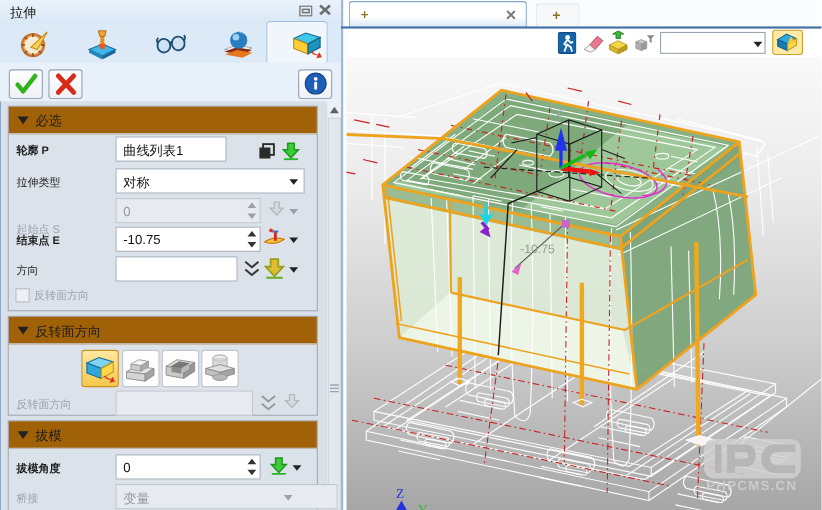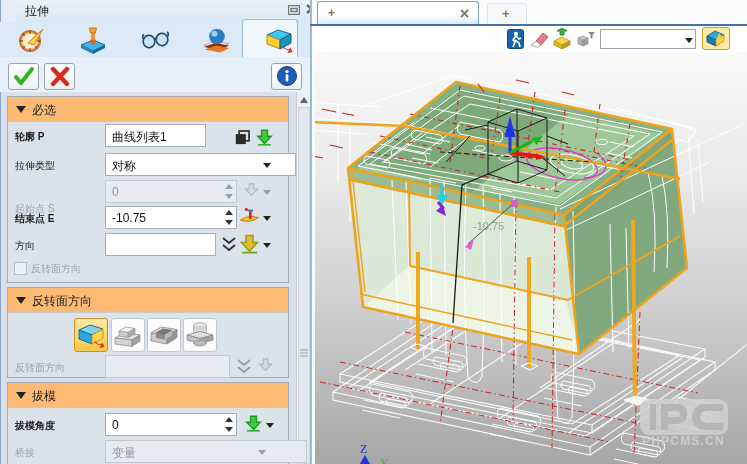--- a/index.html
+++ b/index.html
@@ -1,29 +1,29 @@
 <!DOCTYPE html>
 <html><head>
 <meta charset="utf-8">
 <style>
 html,body{margin:0;padding:0;}
 body{width:747px;height:464px;overflow:hidden;font-family:"Liberation Sans",sans-serif;background:#fff;position:relative;}
 .abs{position:absolute;}
 
 #panel{left:0;top:0;width:310px;height:464px;background:#e4edf7;border-left:1px solid #8aa6c4;box-sizing:border-box;}
-#titlebar{left:0;top:0;width:310px;height:22px;background:linear-gradient(#eaf2fb,#d9e7f5);margin-left:16px;}
+#titlebar{left:0;top:0;width:310px;height:22px;background:linear-gradient(#eaf2fb,#d9e7f5);}
 #titlebar .t{position:absolute;left:9px;top:3px;font-size:12px;color:#222;}
 #tabstrip{left:0;top:22px;width:310px;height:35px;background:#dce9f6;}
 #seltab{left:242px;top:19px;width:56px;height:38px;background:#f0f6fc;border:1px solid #9dbcdc;border-bottom:none;border-radius:4px 4px 0 0;box-sizing:border-box;}
 #btnrow{left:0;top:57px;width:310px;height:35px;background:#e8f1fa;}
 .pbtn{position:absolute;width:31px;height:27px;background:linear-gradient(#ffffff,#eef1f4);border:1px solid #98a4b2;border-radius:3px;box-sizing:border-box;}
 #content{left:1px;top:92px;width:295px;height:372px;background:#d9e0e9;}
 #sbar{left:296px;top:92px;width:14px;height:372px;background:#edf0f5;border-left:1px solid #c9d2dc;box-sizing:border-box;}
 .section{position:absolute;left:7px;width:282px;border:1px solid #a3abb5;background:#dce2e9;box-sizing:border-box;}
-.shead{position:absolute;left:0;top:0;width:100%;height:25px;background:#fdba74;border-bottom:1px solid #c4c9d0;box-sizing:border-box;font-size:12px;color:#1c1c1c;}
+.shead{position:absolute;left:0;top:0;width:100%;height:25px;background:#a16207;border-bottom:1px solid #c4c9d0;box-sizing:border-box;font-size:12px;color:#1c1c1c;}
 .shead span{position:absolute;left:24px;top:5px;}
 .tri{position:absolute;left:8px;top:9px;width:0;height:0;border-left:5px solid transparent;border-right:5px solid transparent;border-top:7px solid #222;}
 .lbl{position:absolute;left:15px;font-size:10px;color:#1c1c1c;}
 .lblb{font-weight:bold;}
 .lbld{color:#9ba2ac;}
 .fld{position:absolute;background:#fff;border:1px solid #a5afbb;box-sizing:border-box;font-size:12px;color:#111;padding:4px 0 0 6px;height:23px;}
 .fldd{background:#e7eaee;border-color:#c3c9d1;color:#9299a3;}
 .spn{position:absolute;width:13px;height:21px;}
 .spn:before{content:"";position:absolute;left:3px;top:3px;border-left:4px solid transparent;border-right:4px solid transparent;border-bottom:5px solid #333;}
 .spn:after{content:"";position:absolute;left:3px;bottom:3px;border-left:4px solid transparent;border-right:4px solid transparent;border-top:5px solid #333;}
@@ -135,21 +135,21 @@
 <div class="fld" style="left:105px;top:124px;width:101px;">曲线列表1</div>
 <svg class="abs" style="left:235px;top:130px" width="15" height="15">
     <rect x="4.2" y="1" width="9.8" height="9.8" fill="none" stroke="#2a2a2a" stroke-width="1.7"></rect>
     <rect x="1.5" y="4.8" width="8.6" height="8.6" fill="#2a2a2a" stroke="#2a2a2a" stroke-width="1.4"></rect>
   </svg>
 <svg class="abs" style="left:256px;top:129px" width="17" height="17" viewBox="0 0 19 20">
     <path d="M6 1.5 h7 v7 h4.5 l-8 8.5 -8 -8.5 H6 Z" fill="#3dcc3d" stroke="#1e9a1e" stroke-width="1.6"></path>
     <path d="M2 18.6 h15" stroke="#2ab82a" stroke-width="2"></path>
   </svg>
 <div class="lbl" style="top:159px">拉伸类型</div>
-<div class="fld" style="left:105px;top:153px;width:191px;">对称</div>
+<div class="fld" style="left:105px;top:153px;width:172px;">对称</div>
 <i class="dda" style="left:263px;top:163px"></i>
 <div class="lbl lbld" style="top:202px">起始点 S</div>
 <div class="fld fldd" style="left:105px;top:180px;width:132px;">0</div>
 <div class="spn spnd" style="left:222px;top:181px"></div>
 <svg class="abs" style="left:243px;top:182px" width="17" height="17" viewBox="0 0 19 19" opacity="0.45">
     <path d="M7 2 h5 v6 h4 l-6.5 7 -6.5 -7 h4 Z" fill="#cfd4da" stroke="#888" stroke-width="1.4"></path>
   </svg>
 <i class="dda ddad" style="left:263px;top:190px"></i>
 <div class="lbl lblb" style="top:212px">结束点 E</div>
 <div class="fld" style="left:105px;top:206px;width:132px;">-10.75</div>

